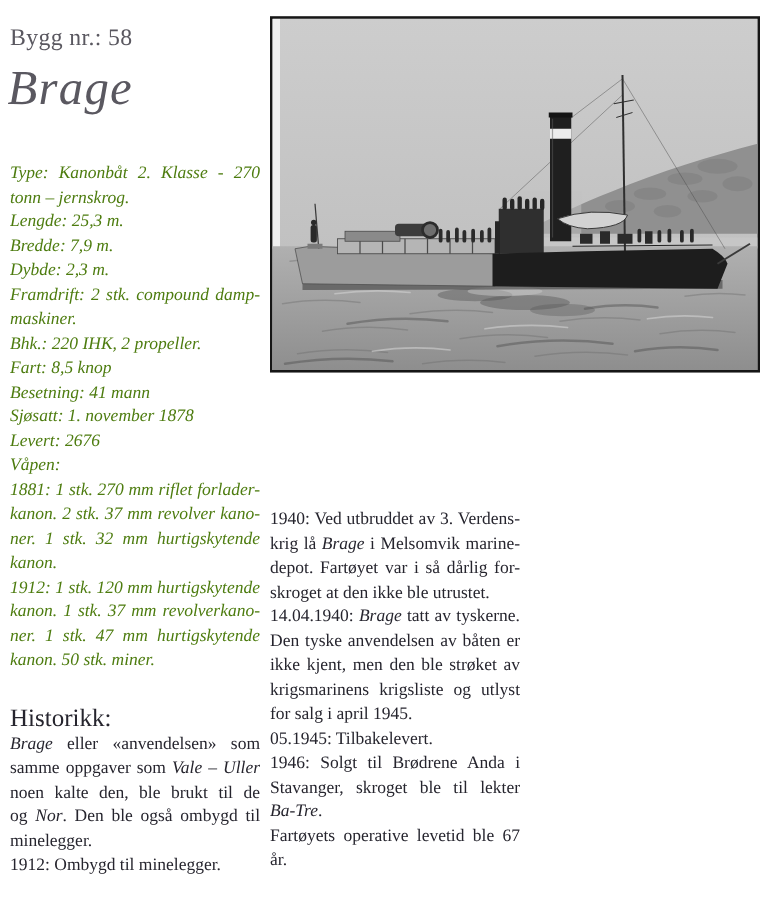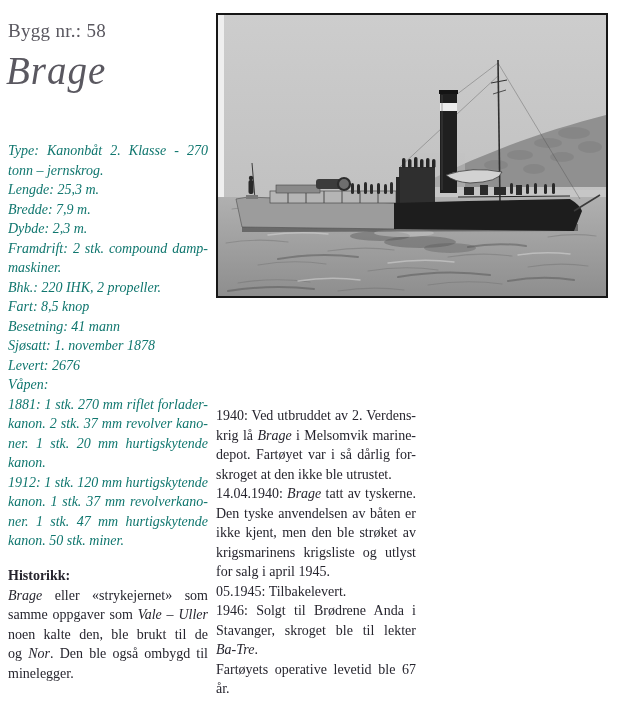--- a/index.html
+++ b/index.html
@@ -10,25 +10,25 @@
   }
   .abs{position:absolute;}
   #build-no{
     left:8px;top:20px;font-size:19px;color:#5a5860;letter-spacing:.3px;
   }
   #title{
     left:6px;top:48px;margin:0;font-size:39px;font-weight:400;
     font-style:italic;color:#5a5860;letter-spacing:1px;
   }
   .col{width:200px;font-size:14px;line-height:19.5px;}
-  #specs{left:8px;top:141px;font-style:italic;color:#0f766e;}
+  #specs{left:8px;top:129px;font-style:italic;color:#4d7c0f;}
   #history{left:8px;top:566px;}
   #events{left:216px;top:406px;}
   #history h2{
-    margin:0;font-size:14px;line-height:19.5px;font-weight:700;
+    margin:0;font-size:20px;line-height:19.5px;font-weight:400;
   }
   .para{margin:0;}
   .line{
     text-align:justify;
     -moz-text-align-last:justify;
     text-align-last:justify;
     height:19.5px;overflow:hidden;white-space:normal;
   }
   .para .line:last-child{text-align-last:left;-moz-text-align-last:left;}
   .it{font-style:italic;}
@@ -77,47 +77,50 @@
     </div>
     <div class="para">
       <div class="line"><span>Levert: 2676</span></div>
     </div>
     <div class="para">
       <div class="line"><span>Våpen:</span></div>
     </div>
     <div class="para">
       <div class="line"><span>1881: 1 stk. 270 mm riflet forlader-</span></div>
       <div class="line"><span>kanon. 2 stk. 37 mm revolver kano-</span></div>
-      <div class="line"><span>ner. 1 stk. 20 mm hurtigskytende</span></div>
+      <div class="line"><span>ner. 1 stk. 32 mm hurtigskytende</span></div>
       <div class="line"><span>kanon.</span></div>
     </div>
     <div class="para">
       <div class="line"><span>1912: 1 stk. 120 mm hurtigskytende</span></div>
       <div class="line"><span>kanon. 1 stk. 37 mm revolverkano-</span></div>
       <div class="line"><span>ner. 1 stk. 47 mm hurtigskytende</span></div>
       <div class="line"><span>kanon. 50 stk. miner.</span></div>
     </div>
   </section>
 
 <section id="history" class="abs col">
   <h2>Historikk:</h2>
   <div>
       <div class="para">
-        <div class="line"><span class="it">Brage</span><span> eller «strykejernet» som</span></div>
+        <div class="line"><span class="it">Brage</span><span> eller «anvendelsen» som</span></div>
         <div class="line"><span>samme oppgaver som </span><span class="it">Vale – Uller</span></div>
         <div class="line"><span>noen kalte den, ble brukt til de</span></div>
         <div class="line"><span>og </span><span class="it">Nor</span><span>. Den ble også ombygd til</span></div>
         <div class="line"><span>minelegger.</span></div>
       </div>
+      <div class="para">
+        <div class="line"><span>1912: Ombygd til minelegger.</span></div>
+      </div>
     </div>
 </section>
 
 <section id="events" class="abs col">
     <div class="para">
-      <div class="line"><span>1940: Ved utbruddet av 2. Verdens-</span></div>
+      <div class="line"><span>1940: Ved utbruddet av 3. Verdens-</span></div>
       <div class="line"><span>krig lå </span><span class="it">Brage</span><span> i Melsomvik marine-</span></div>
       <div class="line"><span>depot. Fartøyet var i så dårlig for-</span></div>
       <div class="line"><span>skroget at den ikke ble utrustet.</span></div>
     </div>
     <div class="para">
       <div class="line"><span>14.04.1940: </span><span class="it">Brage</span><span> tatt av tyskerne.</span></div>
       <div class="line"><span>Den tyske anvendelsen av båten er</span></div>
       <div class="line"><span>ikke kjent, men den ble strøket av</span></div>
       <div class="line"><span>krigsmarinens krigsliste og utlyst</span></div>
       <div class="line"><span>for salg i april 1945.</span></div>

